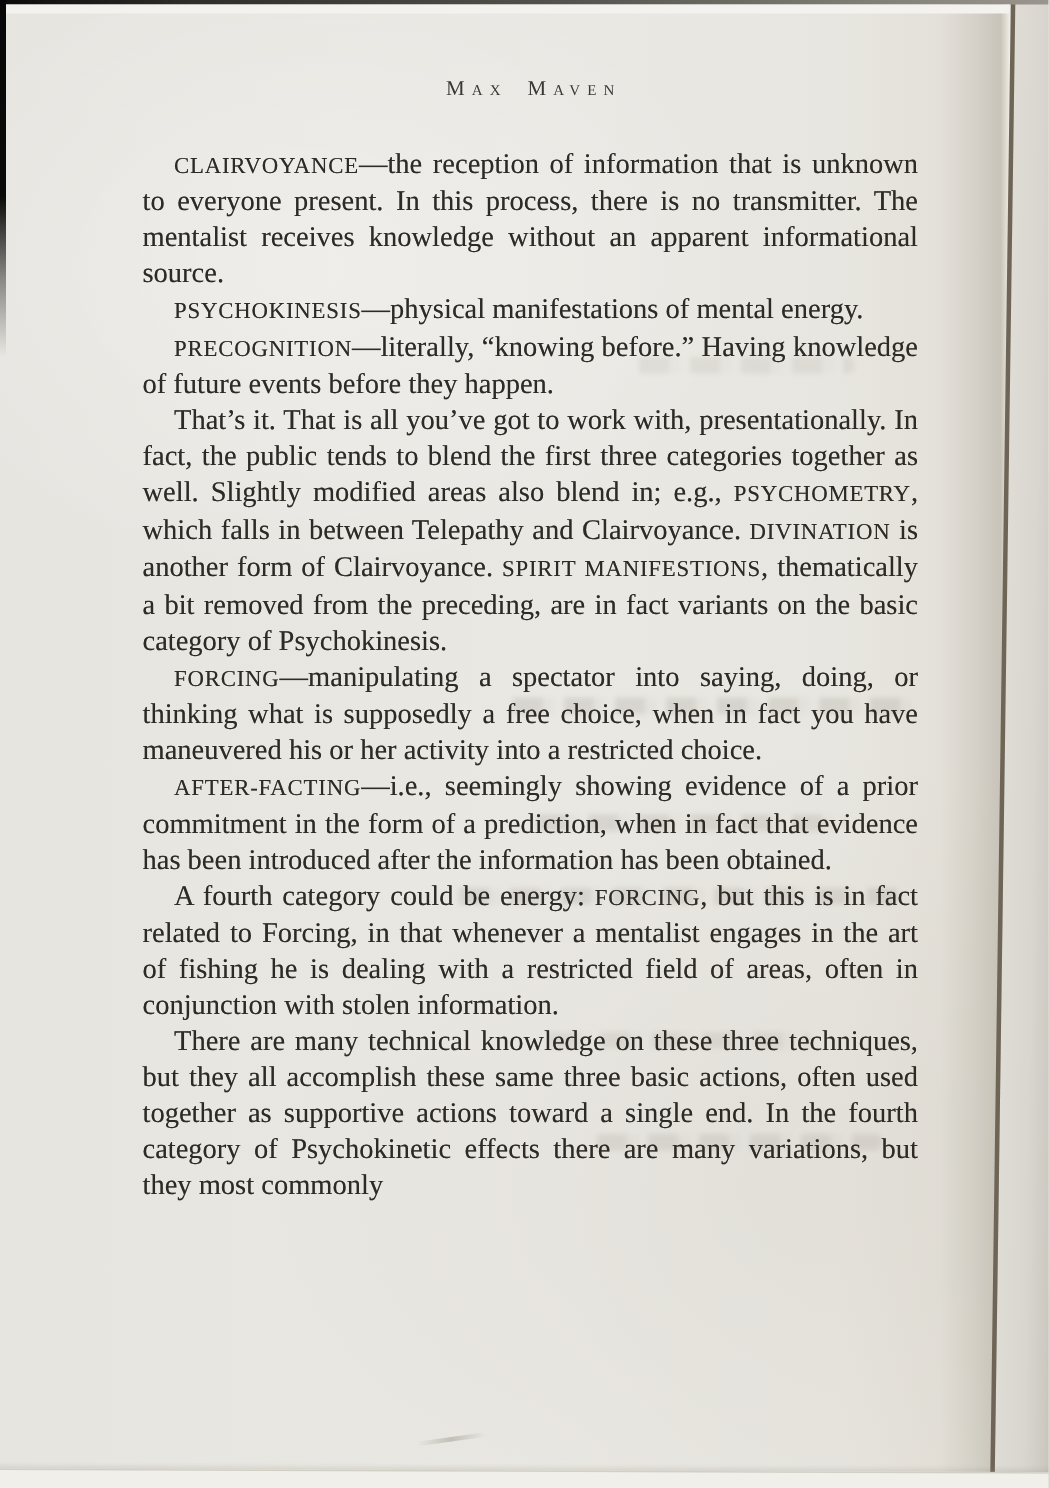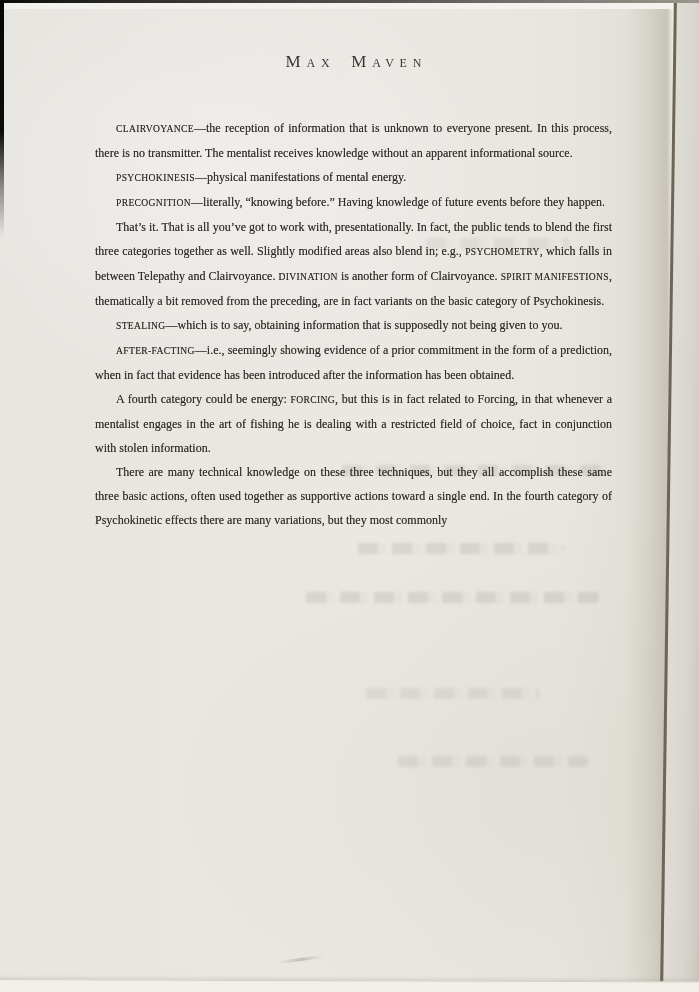--- a/index.html
+++ b/index.html
@@ -79,31 +79,31 @@
   .smudge.s6 { left: 420px; top: 238px; width: 150px; opacity: 0.35; }
 
   
   .text-block {
     position: absolute; left: 95px; top: 53px; width: 517px;
     color: #2e2b27;
   }
   .running-head {
     margin: 0; padding: 0;
     text-align: center;
-    font-size: 17px; font-weight: 400;
+    font-size: 14px; font-weight: 400;
     font-variant: small-caps;
     letter-spacing: 0.34em;
     word-spacing: 0.35em;
     color: #3b3833;
     line-height: 1;
     text-indent: 0.34em; 
   }
   .body-text {
-    margin-top: 46px;
-    font-size: 12px;
+    margin-top: 31px;
+    font-size: 19px;
     line-height: 24px;
     text-align: justify;
     text-shadow: 0 0 0.4px rgba(46,43,39,0.55);
   }
   .body-text p { margin: 0; text-indent: 21px; }
   .sc { font-size: 0.80em; letter-spacing: 0.035em; }
 </style>
 </head>
 <body>
 
@@ -117,23 +117,23 @@
   <div class="smudge s4"></div>
   <div class="smudge s5"></div>
 
   <div class="text-block">
     <h1 class="running-head">Max Maven</h1>
     <div class="body-text">
         <p><span class="sc">CLAIRVOYANCE</span><span>—the reception of information that is unknown to everyone present. In this process, there is no transmitter. The mentalist receives knowledge without an apparent informational source.</span></p>
         <p><span class="sc">PSYCHOKINESIS</span><span>—physical manifestations of mental energy.</span></p>
         <p><span class="sc">PRECOGNITION</span><span>—literally, “knowing before.” Having knowledge of future events before they happen.</span></p>
         <p><span>That’s it. That is all you’ve got to work with, presentationally. In fact, the public tends to blend the first three categories together as well. Slightly modified areas also blend in; e.g., </span><span class="sc">PSYCHOMETRY</span><span>, which falls in between Telepathy and Clairvoyance. </span><span class="sc">DIVINATION</span><span> is another form of Clairvoyance. </span><span class="sc">SPIRIT MANIFESTIONS</span><span>, thematically a bit removed from the preceding, are in fact variants on the basic category of Psychokinesis.</span></p>
-        <p><span class="sc">STEALING</span><span>—which is to say, obtaining information that is supposedly not being given to you.</span></p>
+        <p><span class="sc">FORCING</span><span>—manipulating a spectator into saying, doing, or thinking what is supposedly a free choice, when in fact you have maneuvered his or her activity into a restricted choice.</span></p>
         <p><span class="sc">AFTER-FACTING</span><span>—i.e., seemingly showing evidence of a prior commitment in the form of a prediction, when in fact that evidence has been introduced after the information has been obtained.</span></p>
-        <p><span>A fourth category could be energy: </span><span class="sc">FORCING</span><span>, but this is in fact related to Forcing, in that whenever a mentalist engages in the art of fishing he is dealing with a restricted field of choice, fact in conjunction with stolen information.</span></p>
+        <p><span>A fourth category could be energy: </span><span class="sc">FORCING</span><span>, but this is in fact related to Forcing, in that whenever a mentalist engages in the art of fishing he is dealing with a restricted field of areas, often in conjunction with stolen information.</span></p>
         <p><span>There are many technical knowledge on these three techniques, but they all accomplish these same three basic actions, often used together as supportive actions toward a single end. In the fourth category of Psychokinetic effects there are many variations, but they most commonly</span></p>
       </div>
   </div>
 
   <div class="page-curve-shadow"></div>
   <div class="page-spine-edge"></div>
   <div class="top-scan-edge"></div>
   <div class="top-light-sliver"></div>
   <div class="left-scan-edge"></div>
   <div class="bottom-scan-edge"></div>

